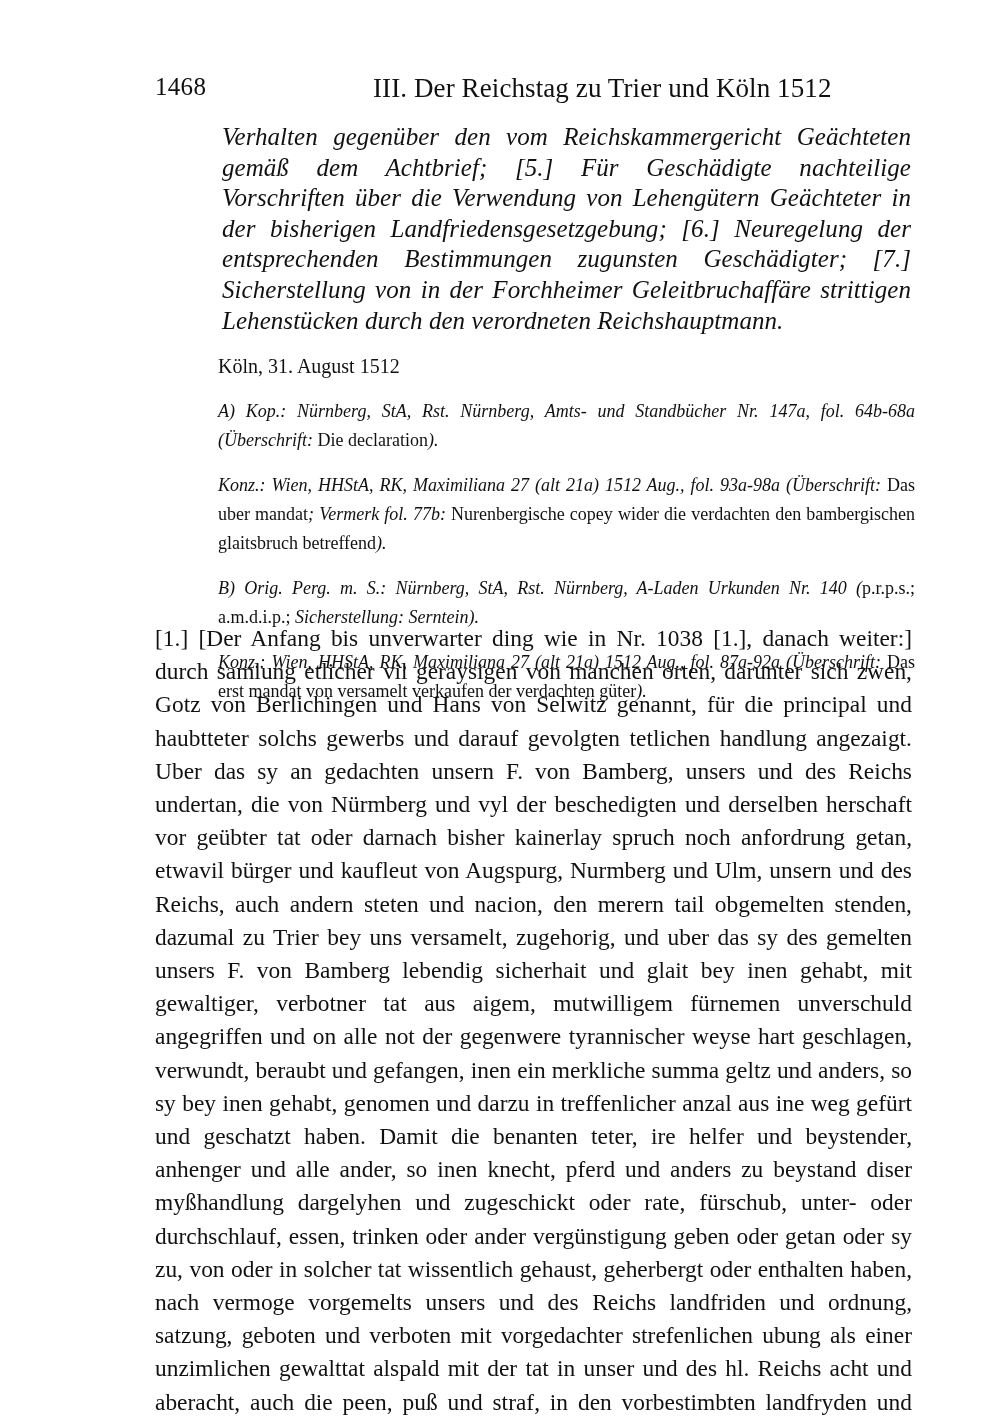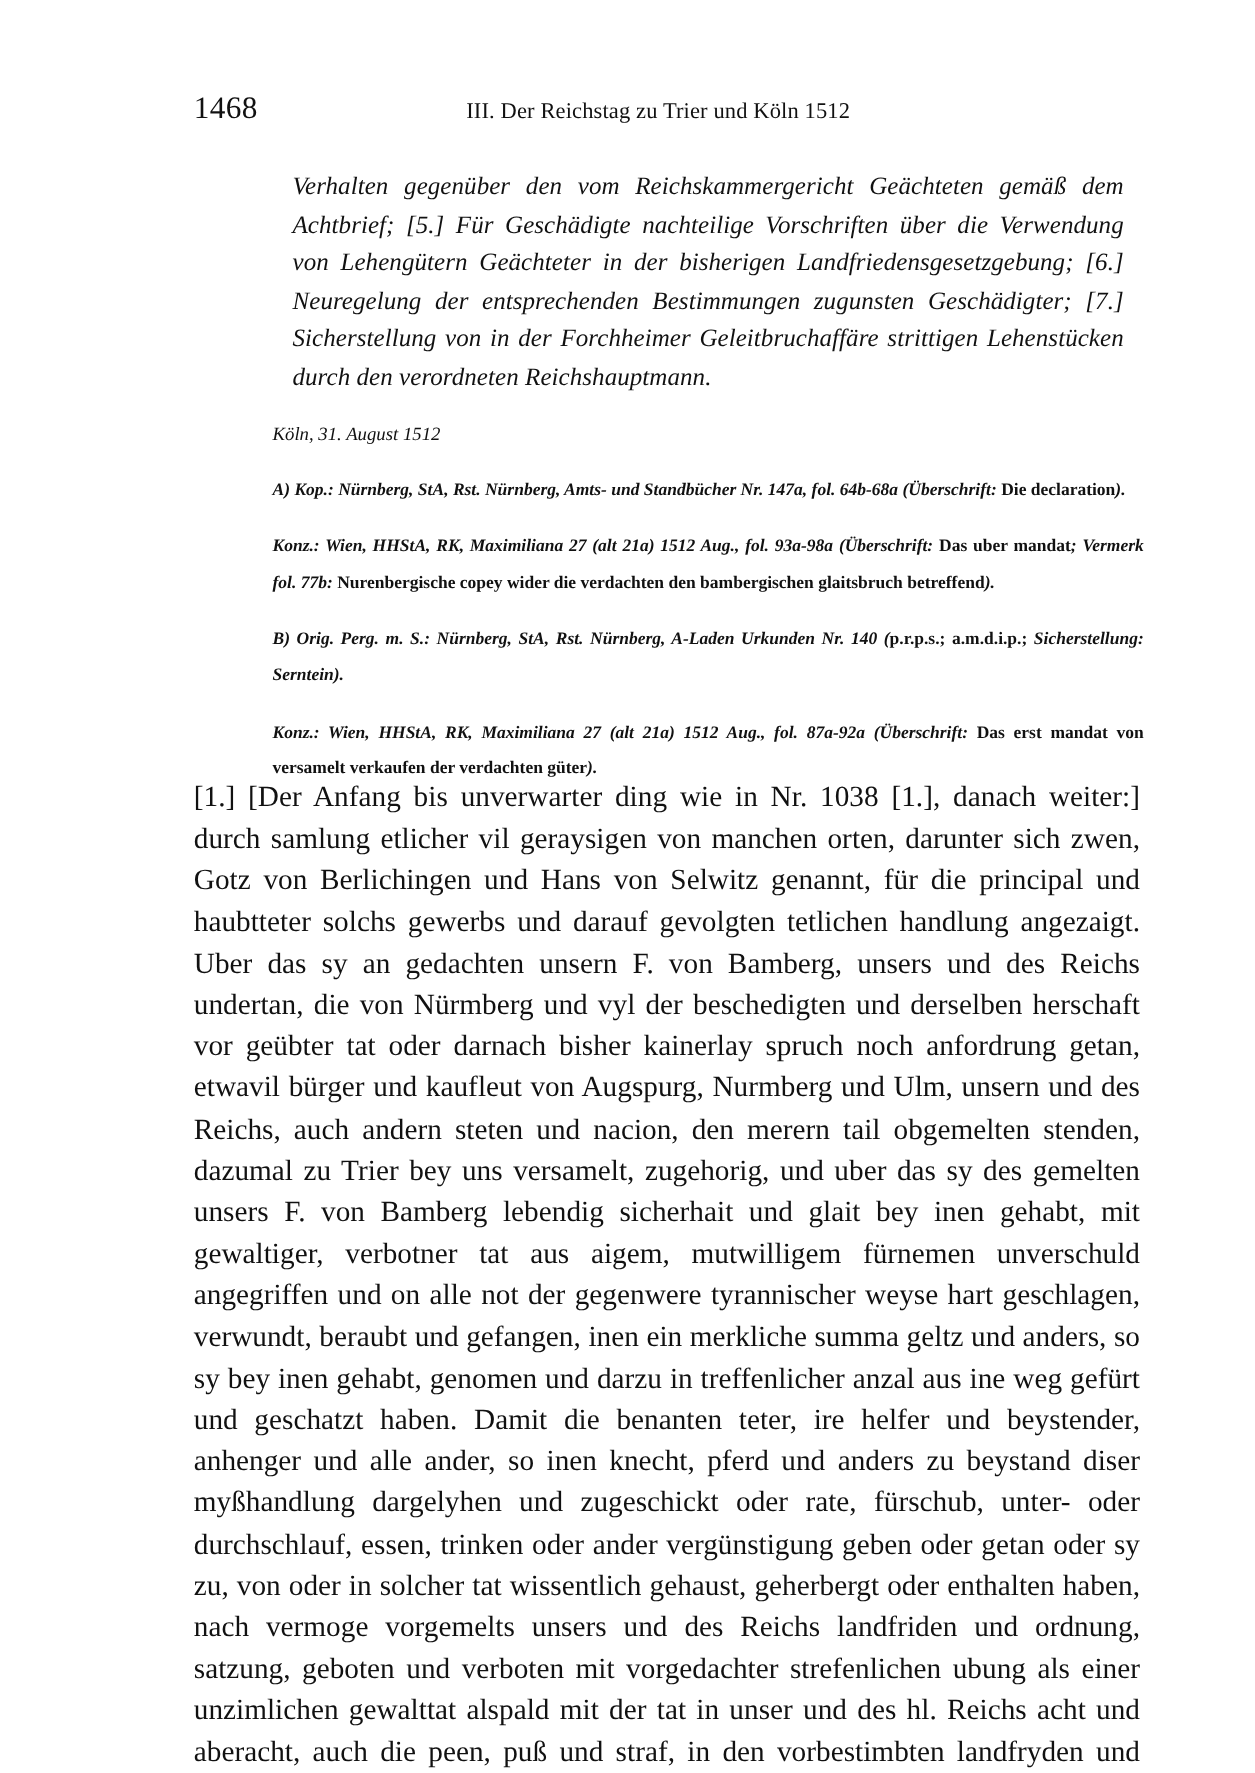--- a/index.html
+++ b/index.html
@@ -36,59 +36,57 @@
     left: 0;
     top: 0;
     font-size: 25px;
     line-height: 30px;
     letter-spacing: 0.3px;
   }
   .head-title {
     position: absolute;
     left: 218px;
     top: 2px;
-    font-size: 18px;
+    font-size: 27px;
     line-height: 28px;
     letter-spacing: 0.1px;
     white-space: nowrap;
   }
 
   
   .prelim {
     position: absolute;
     left: 218px;
     top: 118px;
     width: 697px;
   }
 
   .regest {
     font-style: italic;
-    font-size: 20px;
+    font-size: 25px;
     line-height: 30.6px;
     text-align: justify;
     text-align-last: left;
     letter-spacing: 0.05px;
-    margin: 16px;
+    margin: 4px;
   }
 
   .dateline {
-    font-style: italic;
-    font-size: 15px;
+    font-size: 20px;
     line-height: 28px;
     margin: 16px 0 0 0;
   }
 
   .source {
-    font-size: 14px;
+    font-size: 18px;
     line-height: 28.6px;
     text-align: justify;
     text-align-last: left;
     margin: 17px 0 0 0;
     font-style: italic;
-    font-weight: bold;
   }
   .source .rom {
     font-style: normal;
   }
 
   
   .body-text {
     position: absolute;
     left: 155px;
     top: 622px;

